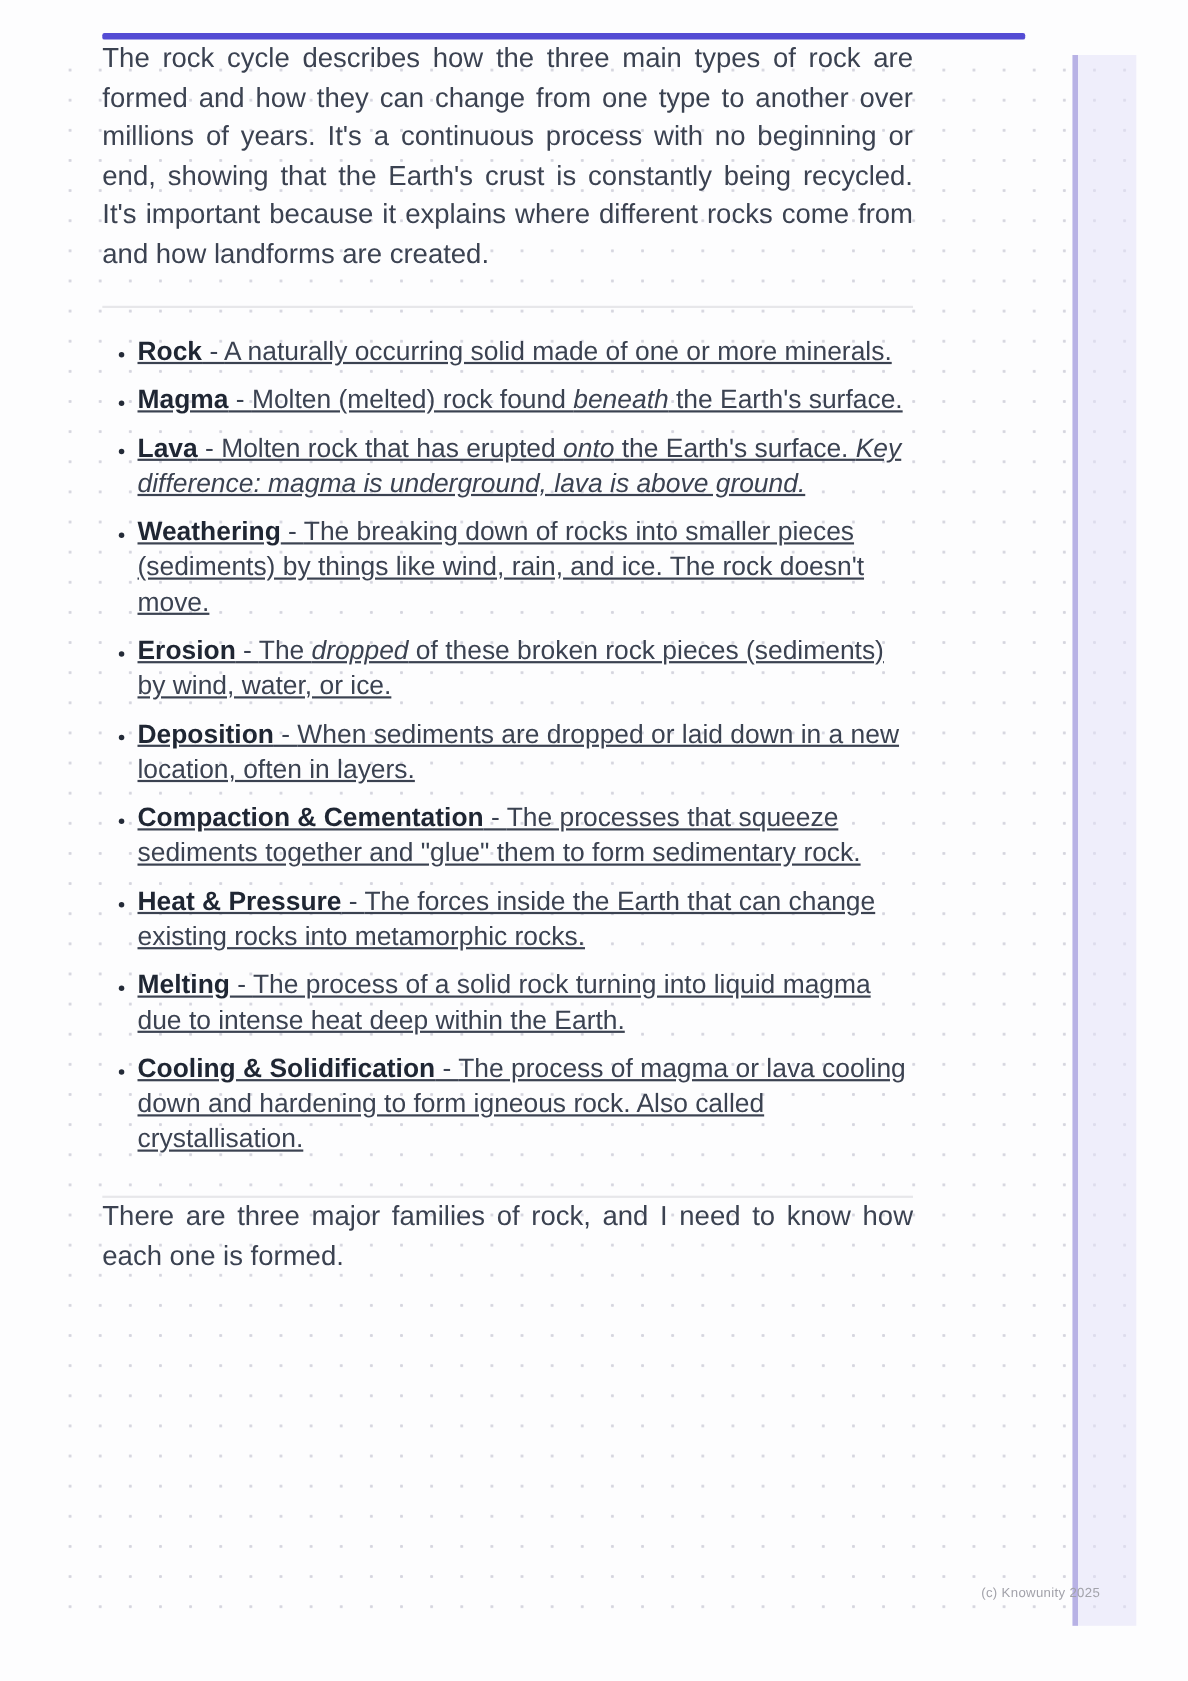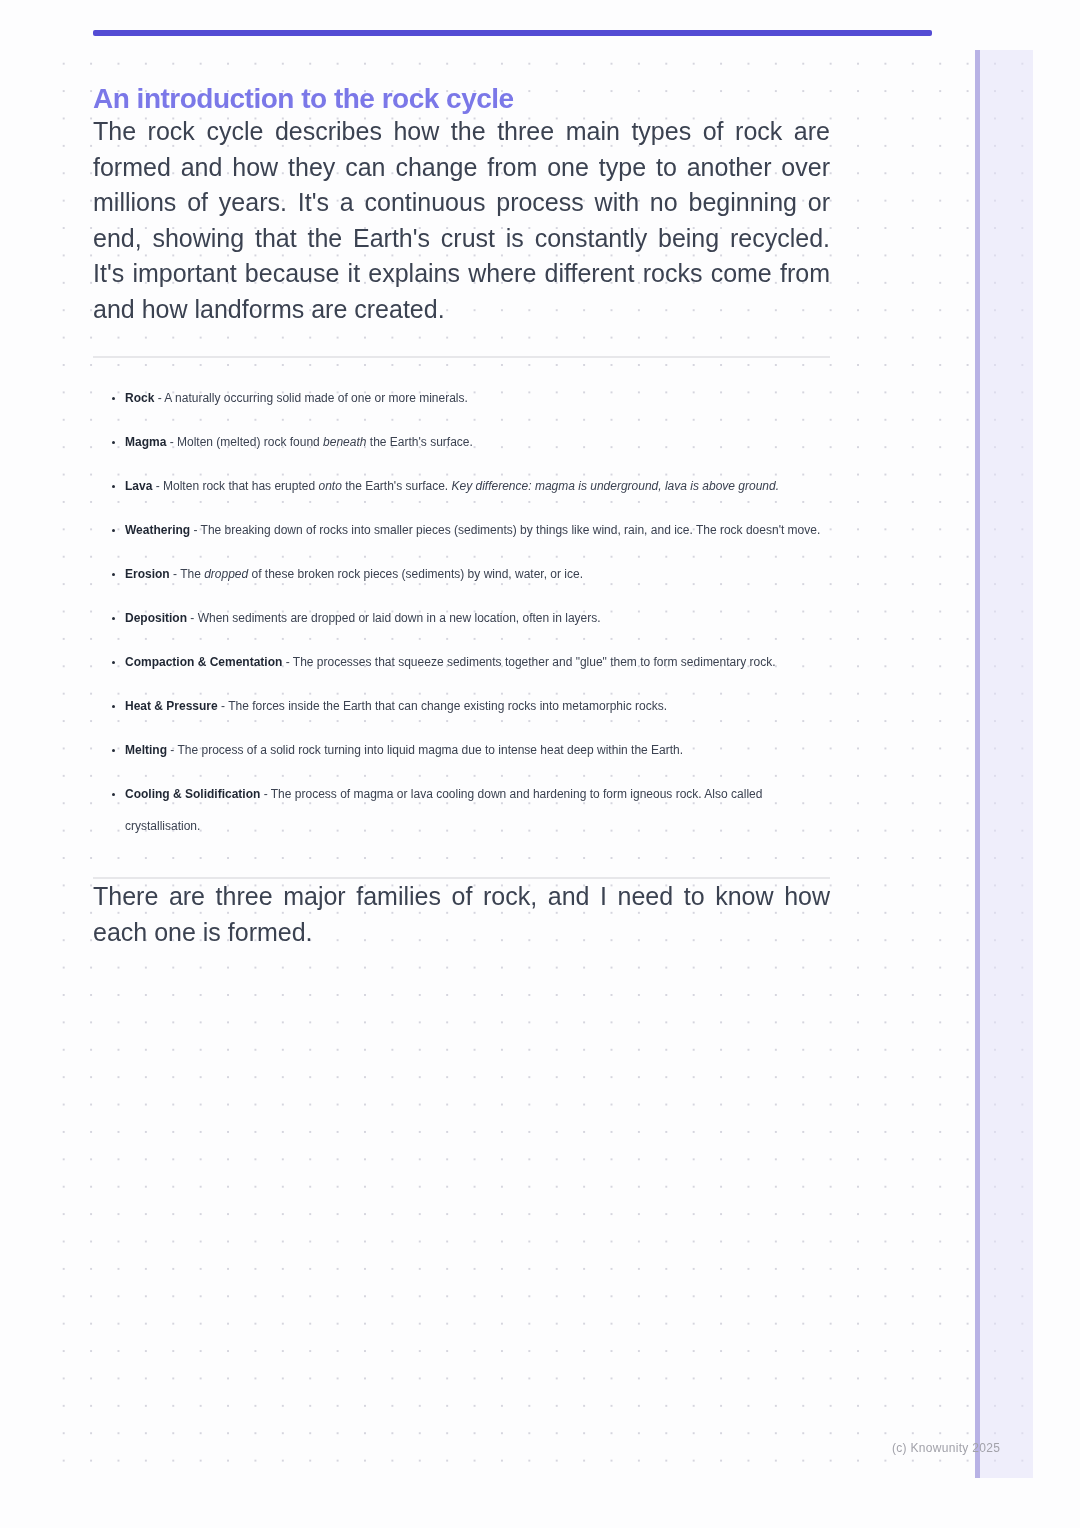--- a/index.html
+++ b/index.html
@@ -54,43 +54,43 @@
   .p-three{margin-top:26px;}
   .divider{
     height:2px;background:#e7e7ea;border:none;margin:29px 0 0 0;width:737px;
   }
   .divider-2{margin-top:35px;}
   ul.def-list{
     margin:24px 0 0 0;padding:0 0 0 32px;
     list-style:disc;
   }
   ul.def-list li{
-    font-size:12px;line-height:32px;
+    font-size:24px;line-height:32px;
     margin-bottom:12px;color:#3b4251;
     padding-right:4px;
+    text-decoration:underline;
   }
   ul.def-list li::marker{color:#242b38;font-size:0.8em;}
   ul.def-list strong{color:#1f2633;font-weight:700;}
   ul.def-list em{font-style:italic;}
   .footer-credit{
     position:absolute;left:892px;top:1441px;z-index:5;
     font-size:12px;color:#a2a2aa;letter-spacing:0.3px;
     white-space:nowrap;
   }
 </style>
 </head>
 <body>
 
 <div class="dot-grid"></div>
 <div class="side-panel"></div>
 
 <div class="content">
   <div class="title-rule"></div>
 
-  <h2 class="h2-intro">An introduction to the rock cycle</h2>
   <p class="body-text p-intro">The rock cycle describes how the three main types of rock are formed and how they can change from one type to another over millions of years. It's a continuous process with no beginning or end, showing that the Earth's crust is constantly being recycled. It's important because it explains where different rocks come from and how landforms are created.</p>
 
   <hr class="divider">
 
   <ul class="def-list">
       <li><strong>Rock</strong> - <span>A naturally occurring solid made of one or more minerals.</span></li>
       <li><strong>Magma</strong> - <span>Molten (melted) rock found </span><em>beneath</em><span> the Earth's surface.</span></li>
       <li><strong>Lava</strong> - <span>Molten rock that has erupted </span><em>onto</em><span> the Earth's surface. </span><em>Key difference: magma is underground, lava is above ground.</em></li>
       <li><strong>Weathering</strong> - <span>The breaking down of rocks into smaller pieces (sediments) by things like wind, rain, and ice. The rock doesn't move.</span></li>
       <li><strong>Erosion</strong> - <span>The </span><em>dropped</em><span> of these broken rock pieces (sediments) by wind, water, or ice.</span></li>

